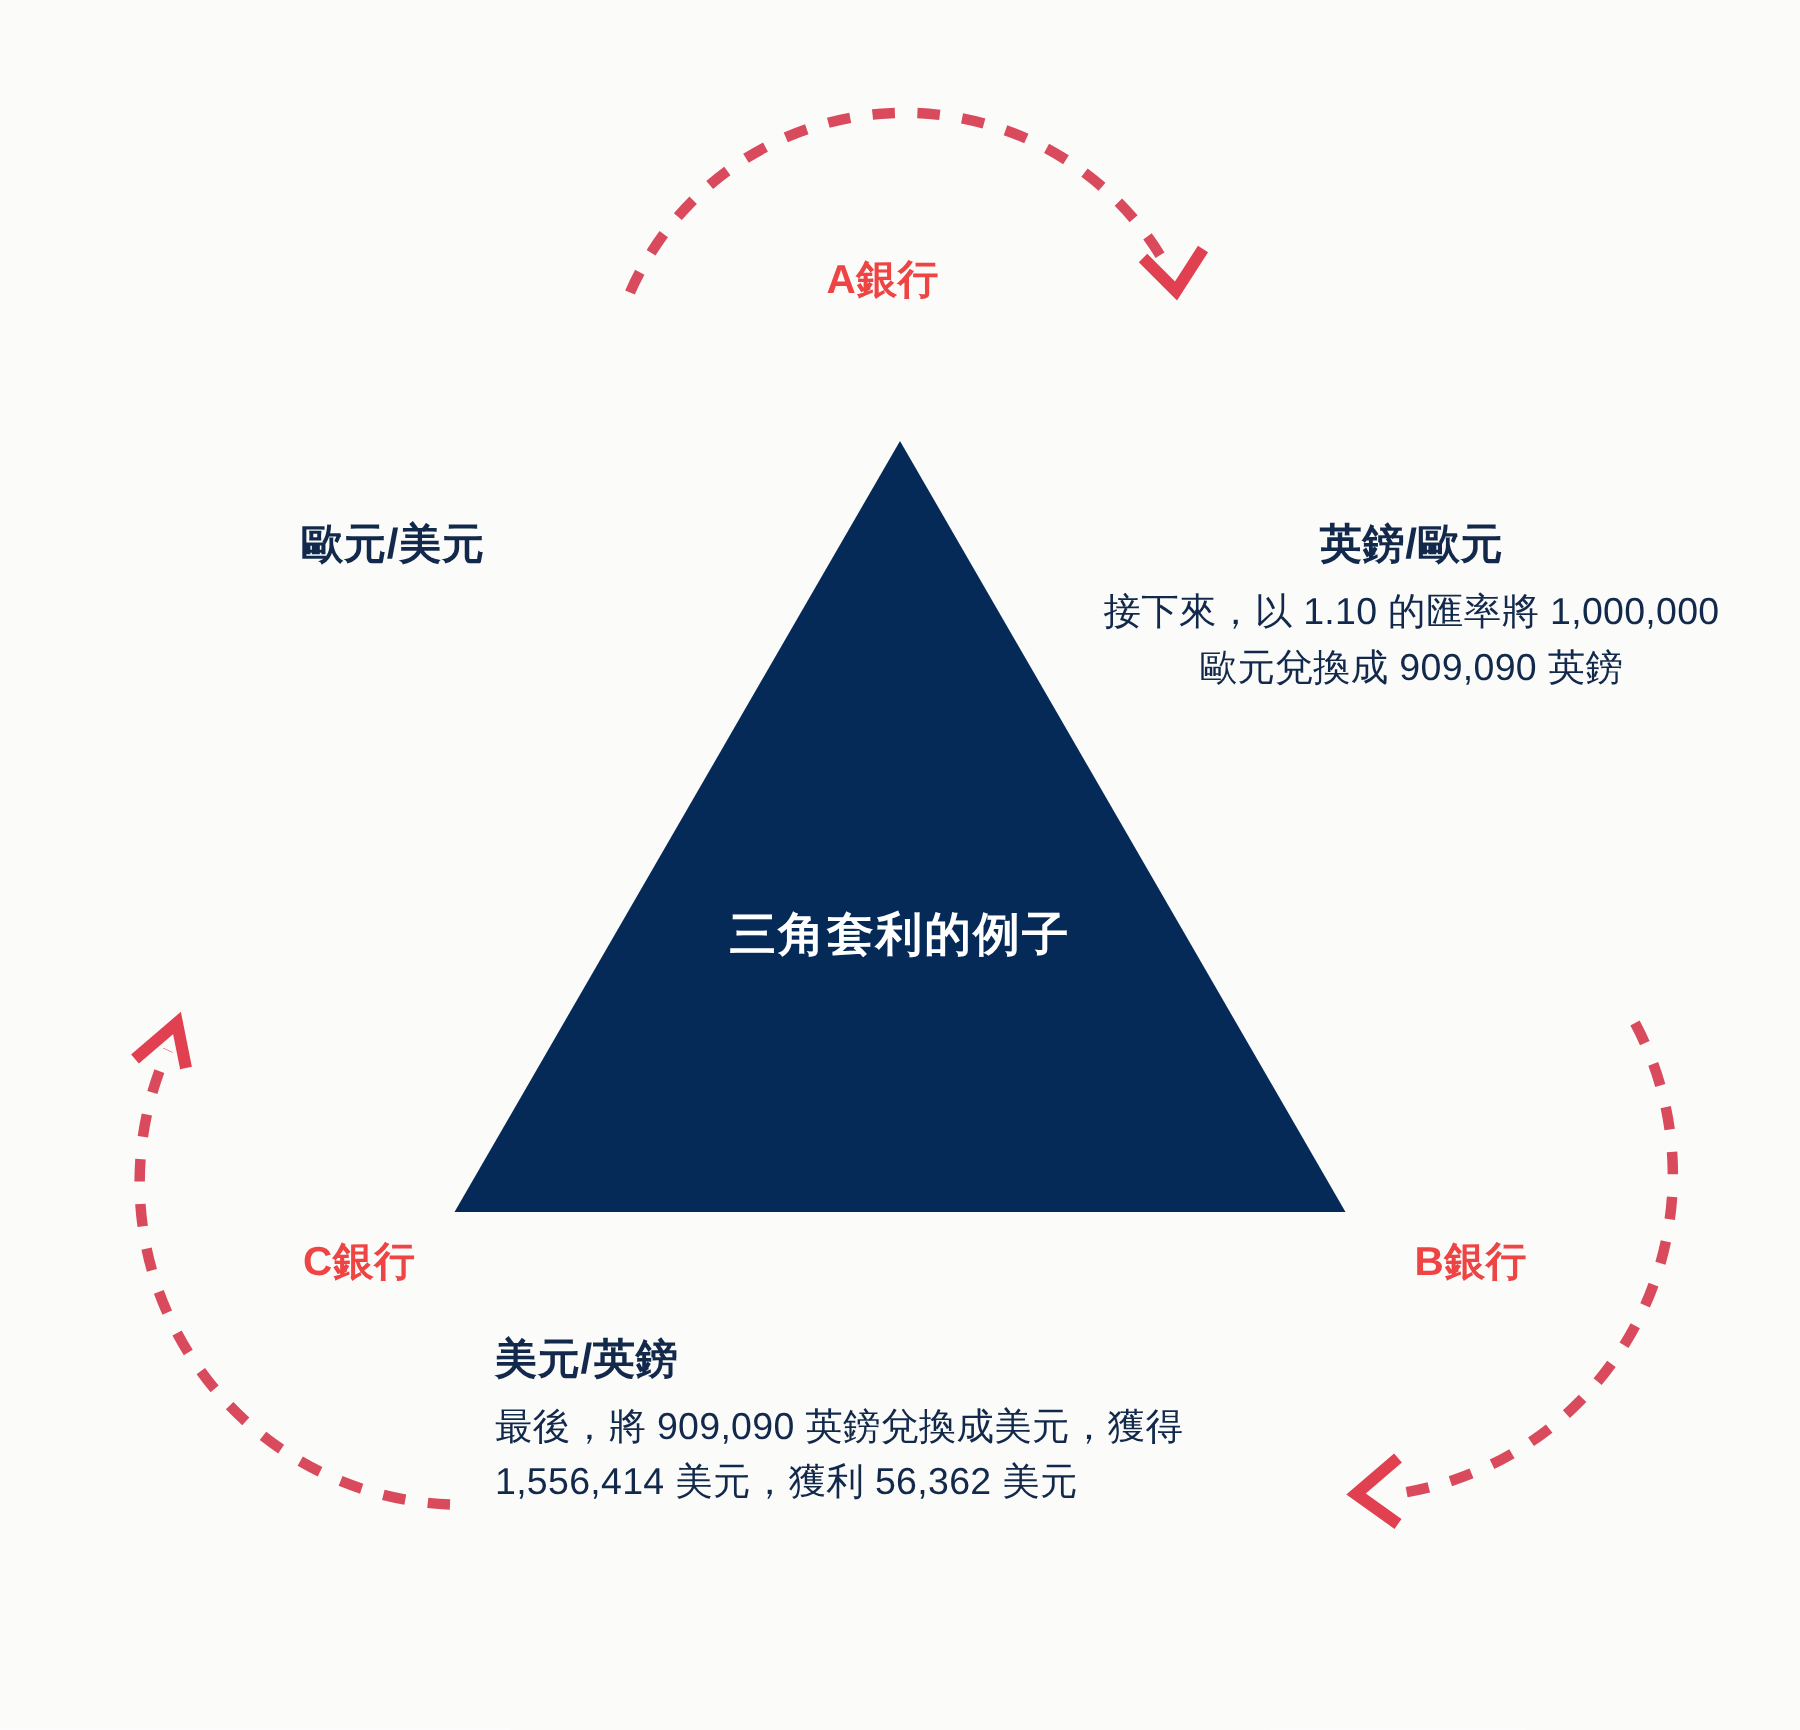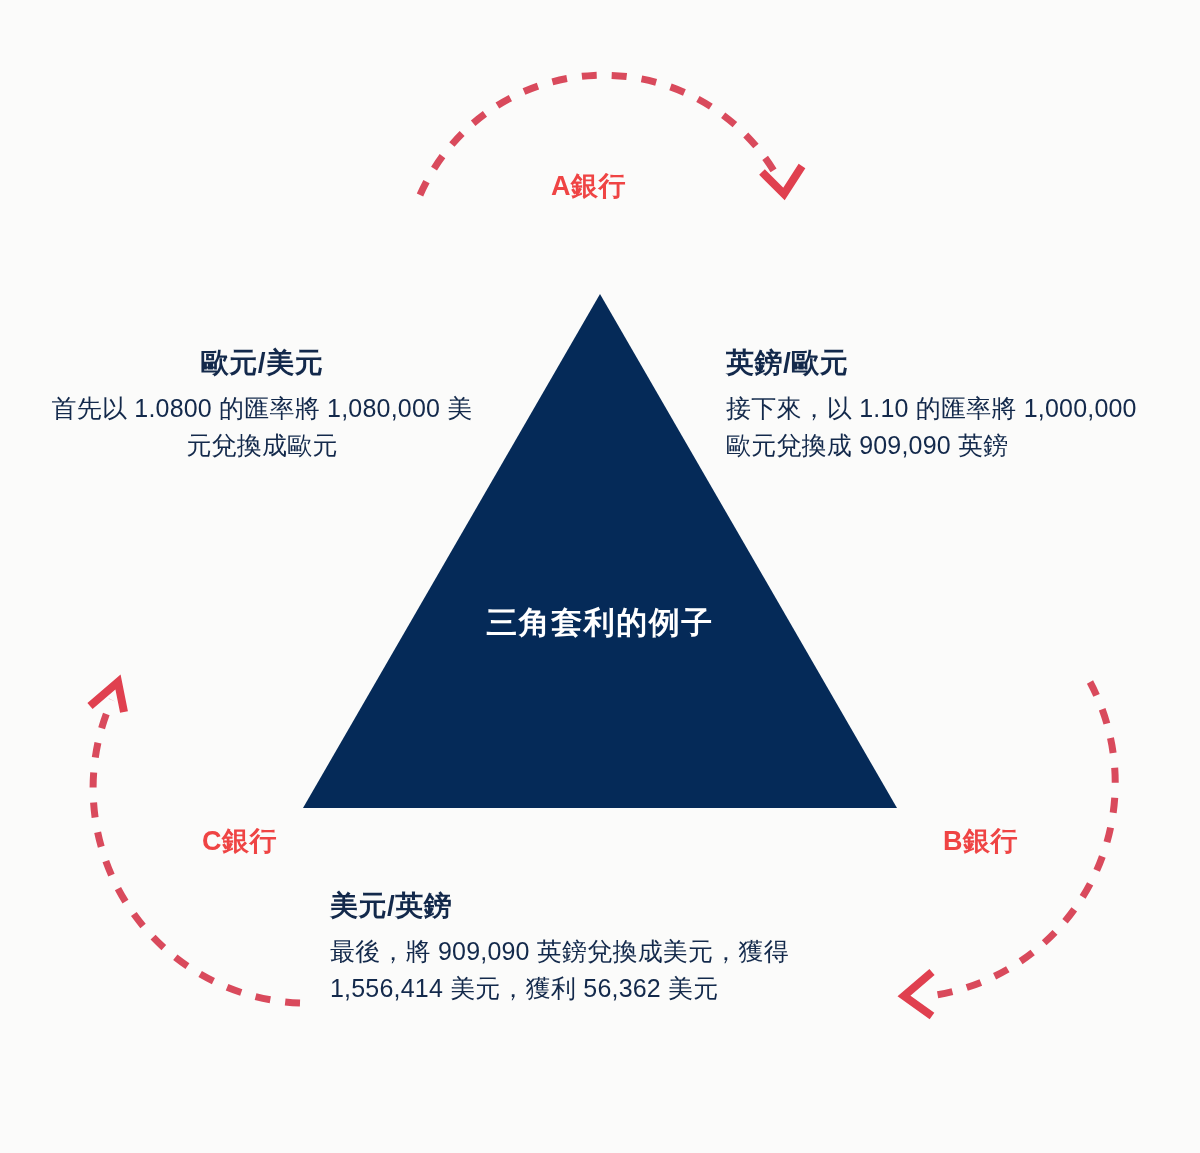--- a/index.html
+++ b/index.html
@@ -79,20 +79,21 @@
   #block-eur-usd {
     left: 42px;
     top: 345px;
     width: 440px;
     text-align: center;
   }
   #block-gbp-eur {
     left: 726px;
     top: 345px;
     width: 430px;
+    text-align: center;
   }
   #block-usd-gbp {
     left: 330px;
     top: 888px;
     width: 560px;
   }
   #bank-a-label {
     left: 551px;
     top: 168px;
   }
@@ -130,21 +131,20 @@
   <div class="center-label">三角套利的例子</div>
 
   <div class="bank-label" id="bank-a-label">A銀行</div>
 
   <div class="bank-label" id="bank-b-label">B銀行</div>
 
   <div class="bank-label" id="bank-c-label">C銀行</div>
 
   <div class="node-block" id="block-eur-usd">
     <div class="node-title">歐元/美元</div>
-    <div class="node-body">首先以 1.0800 的匯率將 1,080,000 美元兌換成歐元</div>
   </div>
 
   <div class="node-block" id="block-gbp-eur">
     <div class="node-title">英鎊/歐元</div>
     <div class="node-body">接下來，以 1.10 的匯率將 1,000,000 歐元兌換成 909,090 英鎊</div>
   </div>
 
   <div class="node-block" id="block-usd-gbp">
     <div class="node-title">美元/英鎊</div>
     <div class="node-body">最後，將 909,090 英鎊兌換成美元，獲得 1,556,414 美元，獲利 56,362 美元</div>

